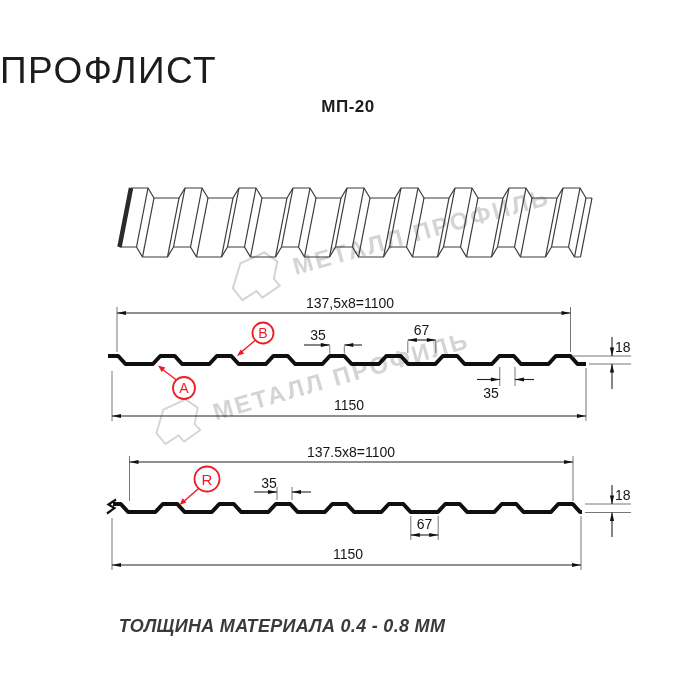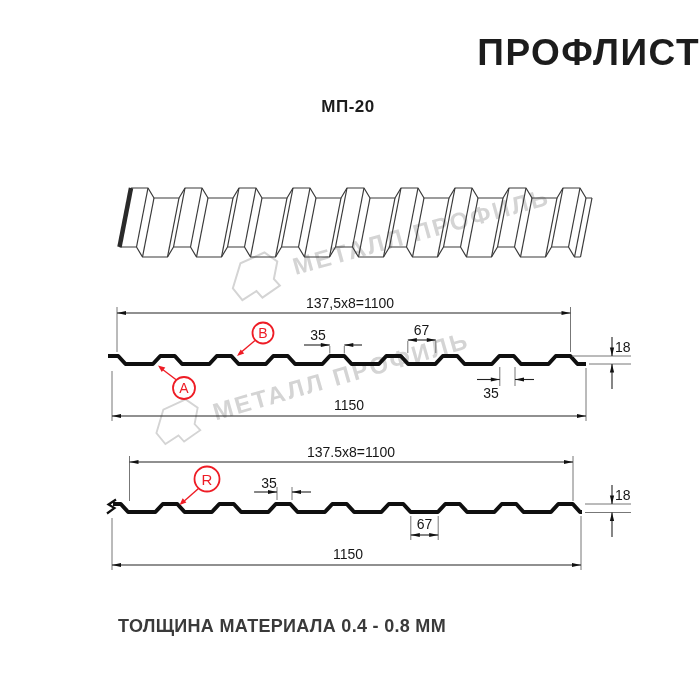--- a/index.html
+++ b/index.html
@@ -1,23 +1,23 @@
 <!DOCTYPE html>
 <html><head>
 <meta charset="utf-8">
 <style>
   html,body{margin:0;padding:0;background:#fff;}
   .stage{position:relative;width:700px;height:700px;background:#ffffff;overflow:hidden;
          font-family:"Liberation Sans",sans-serif;}
-  .page-title{position:absolute;top:32px;left:0;width:700px;text-align:right;
-    font-size:37px;font-weight:700;letter-spacing:1.5px;color:#1c1c1c;z-index:3;}
+  .page-title{position:absolute;top:50px;left:0;width:700px;text-align:left;
+    font-size:37px;font-weight:400;letter-spacing:1.5px;color:#1c1c1c;z-index:3;}
   .page-subtitle{position:absolute;top:97px;left:0;width:696px;text-align:center;
     font-size:17px;font-weight:700;letter-spacing:.5px;color:#1c1c1c;z-index:3;}
   .caption{position:absolute;top:616px;left:0;width:564px;text-align:center;
-    font-size:18px;font-weight:600;letter-spacing:.3px;color:#3a3a3a;z-index:3;}
+    font-size:18px;font-weight:600;letter-spacing:.3px;color:#3a3a3a;z-index:3;font-style:italic;}
   .wm{position:absolute;display:flex;align-items:center;gap:10px;color:#d4d4d4;
     transform-origin:0 50%;z-index:1;}
   .wm .wm-text{font-size:24px;font-weight:700;letter-spacing:2.5px;white-space:nowrap;
     font-family:"Liberation Sans",sans-serif;}
   .wm1{left:226px;top:262px;transform:rotate(-15.5deg);}
   .wm2{left:150px;top:408px;transform:rotate(-16deg);}
   svg.linework{position:absolute;left:0;top:0;z-index:2;}
   text.dim{font-family:"Liberation Sans",sans-serif;font-size:14px;fill:#161616;}
   text.red{font-family:"Liberation Sans",sans-serif;font-size:14px;fill:#ee1c25;font-weight:500;}
 </style>

